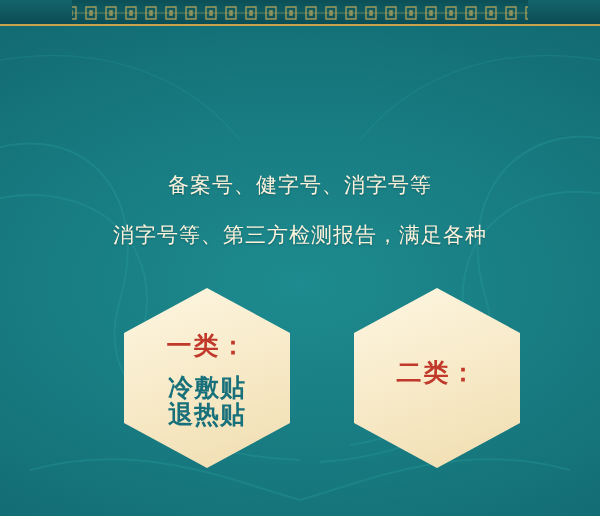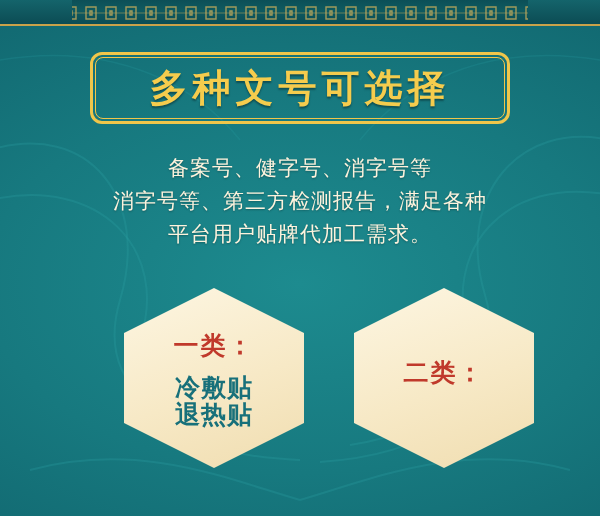--- a/index.html
+++ b/index.html
@@ -104,33 +104,33 @@
     left: 0;
     width: 600px;
     text-align: center;
     color: #fdf3dd;
     font-family: "DejaVu Sans", "Liberation Sans", sans-serif;
     font-size: 21px;
     line-height: 33px;
     letter-spacing: 1px;
     text-shadow: 0 1px 2px rgba(0,0,0,0.28);
   }
-  .body-text .line { display: block; white-space: nowrap; }
+  .body-text .line { display: block; white-space: nowrap; margin-top: 17px; }
 
   
   .hexes {
     position: absolute;
     top: 288px;
     left: 0;
     width: 600px;
     height: 180px;
   }
   .hex {
     position: absolute;
-    width: 180px;
+    width: 166px;
     height: 180px;
     -webkit-clip-path: polygon(50% 0%, 100% 25%, 100% 75%, 50% 100%, 0% 75%, 0% 25%);
     clip-path: polygon(50% 0%, 100% 25%, 100% 75%, 50% 100%, 0% 75%, 0% 25%);
     background: linear-gradient(160deg, #fdf6e2 0%, #f7e9c6 55%, #f0ddb0 100%);
     box-shadow: 0 3px 8px rgba(0,0,0,0.22);
   }
   .hex.left  { left: 124px; }
   .hex.right { left: 318px; margin-left: 36px; }
   .hex-inner {
     position: absolute;
@@ -211,30 +211,24 @@
           <path d="M546,4 h10 v12 h-10 z M550,8 h2 v4 h-2 z"></path>
           <path d="M566,4 h10 v12 h-10 z M570,8 h2 v4 h-2 z"></path>
           <path d="M586,4 h10 v12 h-10 z M590,8 h2 v4 h-2 z"></path>
         </g>
       </g>
     </svg>
     <div class="band-side left"></div>
     <div class="band-side right"></div>
   </div>
 
-  <div class="title-wrap">
-    <div class="title-frame-outer"></div>
-    <div class="title-frame-inner"></div>
-    <div class="title-text">多种文号可选择</div>
-  </div>
 
   <div class="body-text">
     <span class="line">备案号、健字号、消字号等</span>
     <span class="line">消字号等、第三方检测报告，满足各种</span>
-    <span class="line">平台用户贴牌代加工需求。</span>
   </div>
 
   <div class="hexes">
 
     <div class="hex left">
       <div class="hex-inner">
         <div class="hex-title">一类：</div>
         <div class="hex-line">冷敷贴</div>
         <div class="hex-line">退热贴</div>
       </div>

